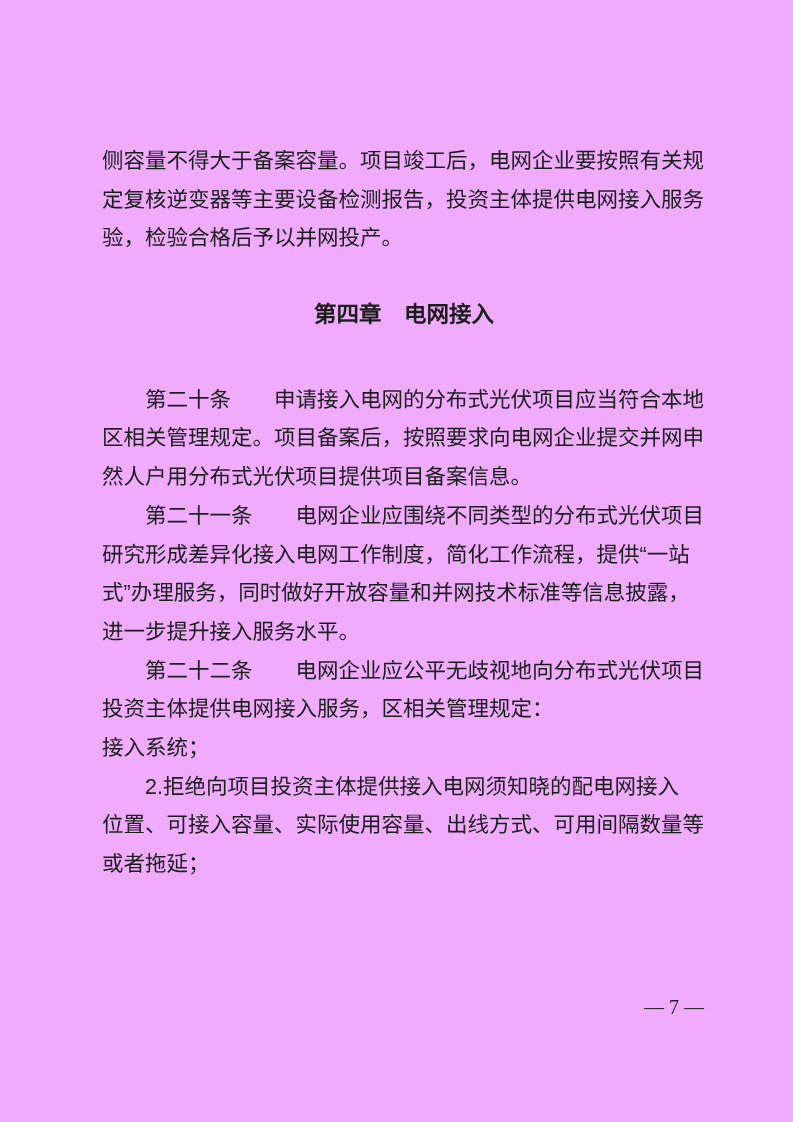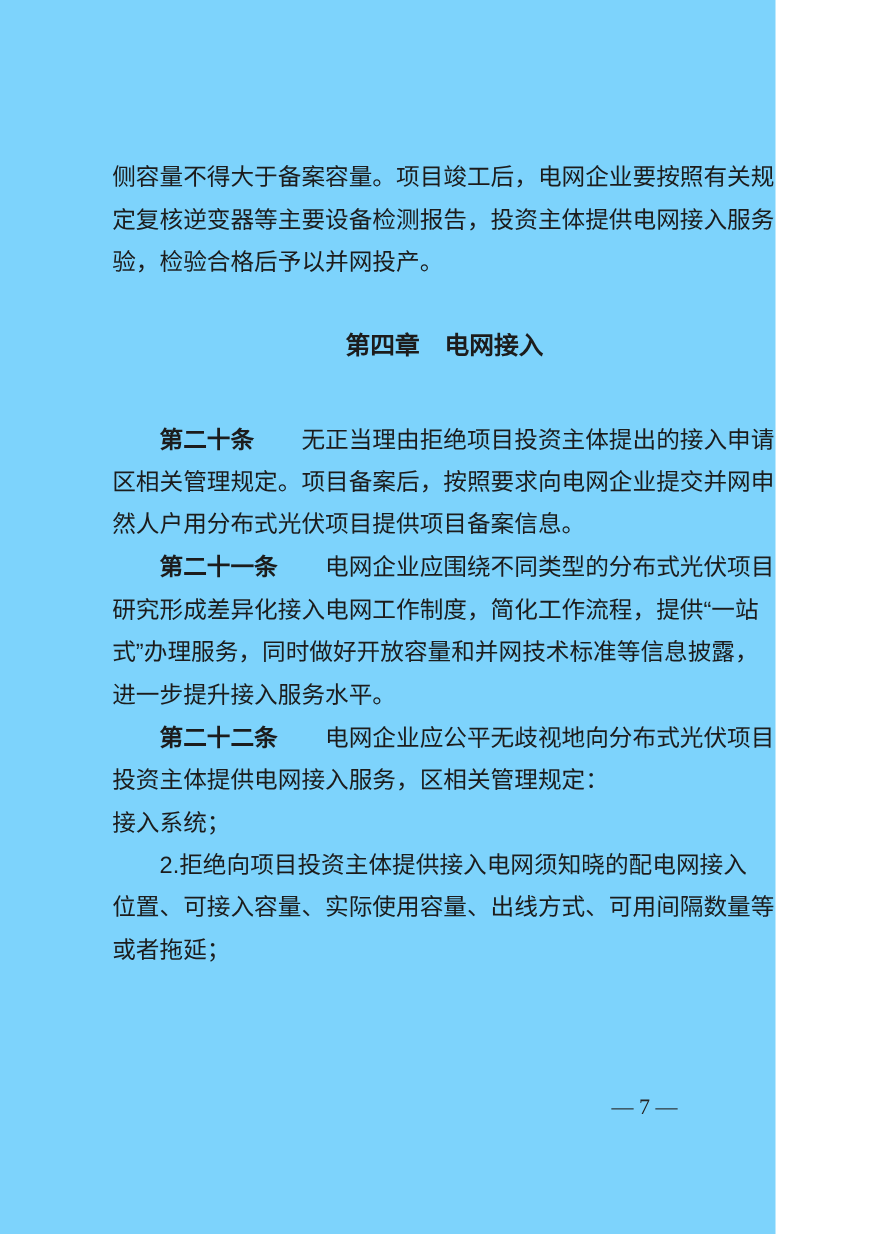--- a/index.html
+++ b/index.html
@@ -1,41 +1,41 @@
 <!DOCTYPE html>
 <html lang="zh-CN"><head>
 <meta charset="utf-8">
 <style>
   * { margin: 0; padding: 0; box-sizing: border-box; }
   html, body { background: #ffffff; }
   .page {
     position: relative;
-    width: 705px;
+    width: 793px;
     height: 1122px;
-    background: #7dd3fc;
+    background: #f0abfc;
     overflow: hidden;
     font-family: "Liberation Sans", sans-serif;
     color: #1c1c1c;
   }
   .textcol {
     position: absolute;
     left: 102px;
     top: 142px;
     width: 604px;
   }
   .para { display: block; }
   .line {
     font-size: 21.5px;
     line-height: 38.7px;
     height: 38.7px;
     white-space: nowrap;
     overflow: hidden;
   }
   .indent { display: inline-block; width: 43px; height: 1px; }
-  .lead { font-weight: 700; }
+  .lead { font-weight: 400; }
   .lead-gap { display: inline-block; width: 43px; height: 1px; }
   .chapter {
     font-family: "Liberation Serif", serif;
     font-weight: 700;
     font-size: 22.5px;
     line-height: 38.7px;
     height: 38.7px;
     text-align: center;
     margin: 38px 0 46px 0;
     color: #1c1c1c;
@@ -58,21 +58,21 @@
     <div>
         <div class="para">
           <div class="line"><span>侧容量不得大于备案容量。项目竣工后，电网企业要按照有关规</span></div>
           <div class="line"><span>定复核逆变器等主要设备检测报告，投资主体提供电网接入服务</span></div>
           <div class="line"><span>验，检验合格后予以并网投产。</span></div>
         </div>
       </div>
     <h2 class="chapter">第四章　电网接入</h2>
     <div>
         <div class="para">
-          <div class="line"><span class="indent"></span><b class="lead">第二十条</b><span class="lead-gap"></span><span>无正当理由拒绝项目投资主体提出的接入申请</span></div>
+          <div class="line"><span class="indent"></span><b class="lead">第二十条</b><span class="lead-gap"></span><span>申请接入电网的分布式光伏项目应当符合本地</span></div>
           <div class="line"><span>区相关管理规定。项目备案后，按照要求向电网企业提交并网申</span></div>
           <div class="line"><span>然人户用分布式光伏项目提供项目备案信息。</span></div>
         </div>
         <div class="para">
           <div class="line"><span class="indent"></span><b class="lead">第二十一条</b><span class="lead-gap"></span><span>电网企业应围绕不同类型的分布式光伏项目</span></div>
           <div class="line"><span>研究形成差异化接入电网工作制度，简化工作流程，提供“一站</span></div>
           <div class="line"><span>式”办理服务，同时做好开放容量和并网技术标准等信息披露，</span></div>
           <div class="line"><span>进一步提升接入服务水平。</span></div>
         </div>
         <div class="para">

